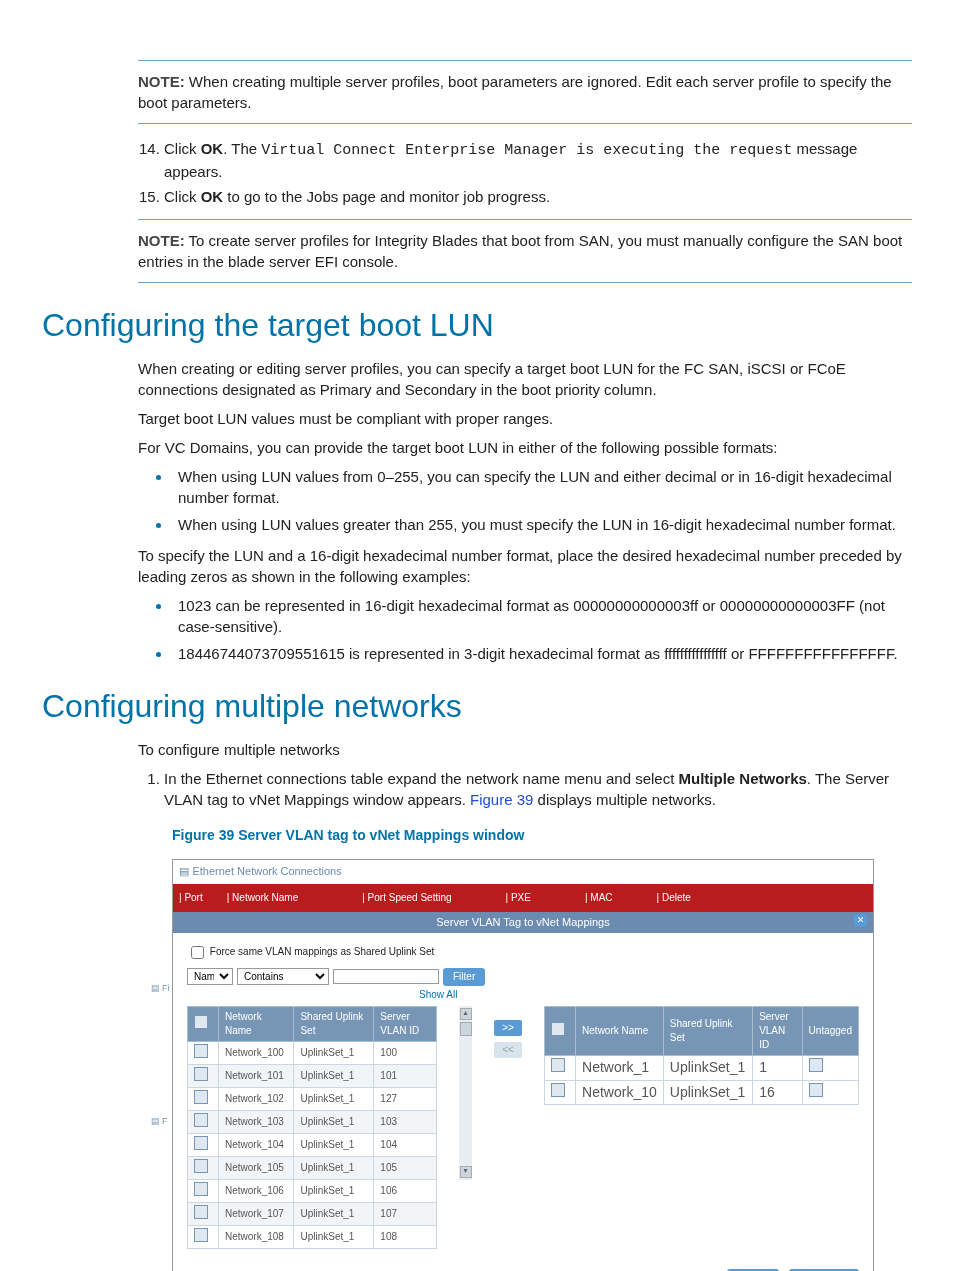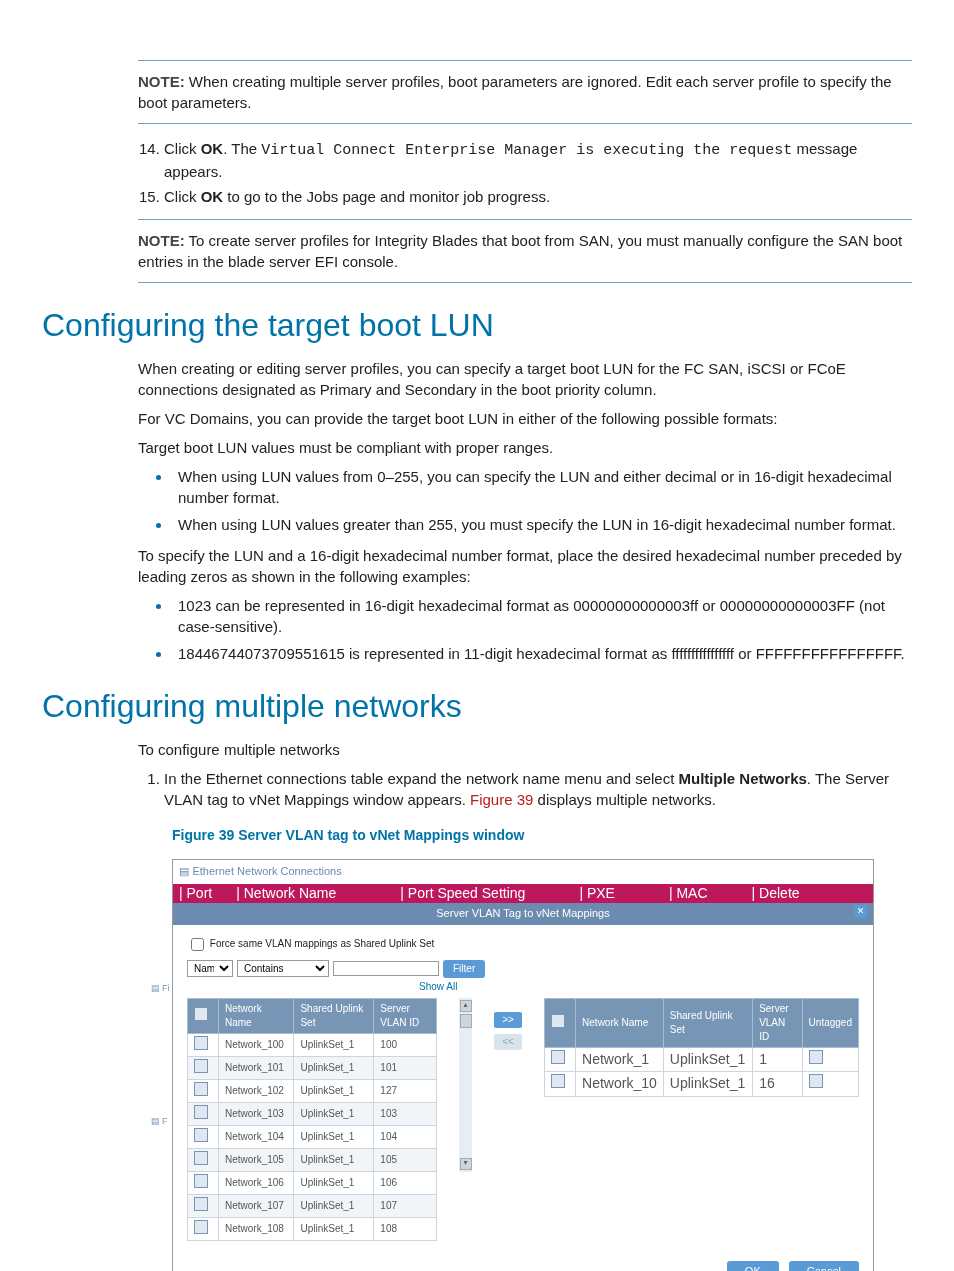--- a/index.html
+++ b/index.html
@@ -8,25 +8,25 @@
 .notebold{font-weight:bold;color:#444}
 ol.steps{margin:6px 0 12px 96px;padding-left:26px}
 ol.steps li{margin:4px 0}
 h2{font-family:Arial,sans-serif;font-weight:normal;color:#0073a8;font-size:32px;margin:20px 0 10px 0}
 .body-para{margin:8px 0 8px 96px}
 ul.bul{margin:6px 0 10px 96px;padding-left:34px}
 ul.bul li{margin:6px 0;padding-left:6px}
 ul.bul li::marker{color:#0073a8}
 .mono{font-family:"Courier New",monospace}
 .bold{font-weight:bold}
-.linkblue{color:#b91c1c}
+.linkblue{color:#1d4ed8}
 .figcap{color:#0073a8;font-weight:bold;margin:16px 0 14px 130px;font-size:14px}
 .shot{margin:0 0 0 130px;width:700px;border:1px solid #999;font-size:10px;font-family:Arial;background:#fff}
 .shot .titlebar{padding:4px 6px;color:#6b8bb0;font-size:11px}
-.tabbar{background:#be185d;color:#fff;display:flex;padding:0 6px;font-size:14px}
+.tabbar{background:#b91c1c;color:#fff;display:flex;padding:7px 6px;font-size:10px}
 .tabbar span{margin-right:24px}
 .subbar{background:#6b8bb0;color:#fff;text-align:center;padding:3px 0;font-size:11px;position:relative}
 .closex{position:absolute;right:6px;top:2px;background:#5b9bd5;color:#fff;width:13px;height:13px;font-size:9px;display:flex;align-items:center;justify-content:center;border-radius:2px}
 .shotbody{padding:10px 14px;position:relative}
 .chkrow{margin-bottom:6px}
 .chkrow input{vertical-align:middle}
 .frow{display:flex;align-items:center;gap:4px;margin-bottom:2px}
 .frow select,.frow input[type=text]{font-size:10px;padding:1px 2px;border:1px solid #999;background:#fff}
 .frow .fbtn{background:#5b9bd5;color:#fff;padding:2px 10px;border-radius:3px;font-size:10px;cursor:pointer}
 .showall{color:#0073a8;margin-left:232px;font-size:10px;margin-bottom:4px;cursor:pointer}
@@ -70,30 +70,30 @@
   </li>
 </ol>
 
 <div class="notebox">
   <span class="notebold">NOTE:</span>
   <span>To create server profiles for Integrity Blades that boot from SAN, you must manually configure the SAN boot entries in the blade server EFI console.</span>
 </div>
 
 <h2>Configuring the target boot LUN</h2>
 <p class="body-para">When creating or editing server profiles, you can specify a target boot LUN for the FC SAN, iSCSI or FCoE connections designated as Primary and Secondary in the boot priority column.</p>
+<p class="body-para">Target boot LUN values must be compliant with proper ranges.</p>
 <p class="body-para">For VC Domains, you can provide the target boot LUN in either of the following possible formats:</p>
-<p class="body-para">Target boot LUN values must be compliant with proper ranges.</p>
 <ul class="bul">
   <li>When using LUN values from 0–255, you can specify the LUN and either decimal or in 16-digit hexadecimal number format.</li>
   <li>When using LUN values greater than 255, you must specify the LUN in 16-digit hexadecimal number format.</li>
 </ul>
 <p class="body-para">To specify the LUN and a 16-digit hexadecimal number format, place the desired hexadecimal number preceded by leading zeros as shown in the following examples:</p>
 <ul class="bul">
   <li>1023 can be represented in 16-digit hexadecimal format as 00000000000003ff or 00000000000003FF (not case-sensitive).</li>
-  <li>18446744073709551615 is represented in 11-digit hexadecimal format as ffffffffffffffff or FFFFFFFFFFFFFFFF.</li>
+  <li>18446744073709551615 is represented in 3-digit hexadecimal format as ffffffffffffffff or FFFFFFFFFFFFFFFF.</li>
 </ul>
 
 <h2>Configuring multiple networks</h2>
 <p class="body-para">To configure multiple networks</p>
 <ol class="steps">
   <li>
     <span>In the Ethernet connections table expand the network name menu and select </span><span class="bold">Multiple Networks</span><span>. The Server VLAN tag to vNet Mappings window appears. </span><span class="linkblue">Figure 39</span><span> displays multiple networks.</span>
   </li>
 </ol>
 

